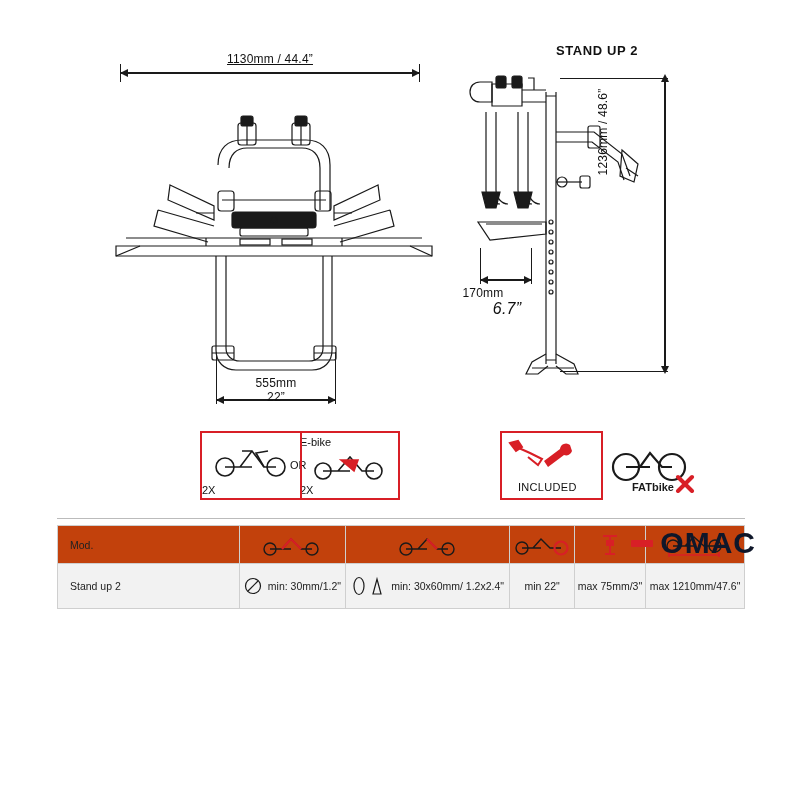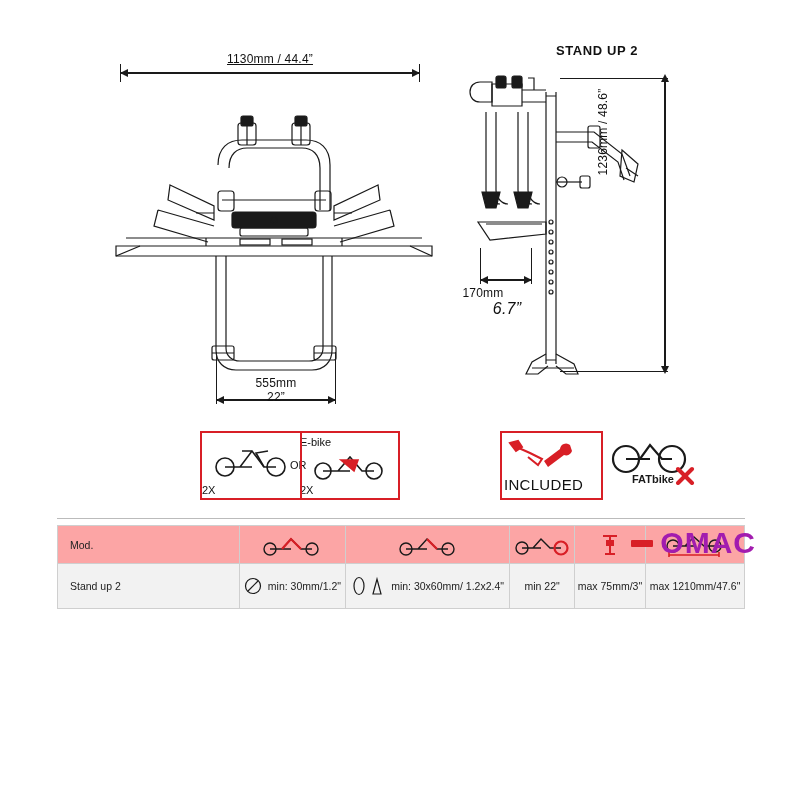--- a/index.html
+++ b/index.html
@@ -37,29 +37,29 @@
 
   
   #feature-strip{position:absolute;left:200px;top:431px;width:403px;height:69px;}
   .fbox{position:absolute;border:2px solid #d81f26;box-sizing:border-box;background:#fff;}
   .fcap{font-size:11px;text-align:left;color:#111;}
 
   
   #spec-table{position:absolute;left:57px;top:525px;width:688px;}
   #spec-table table{border-collapse:collapse;width:688px;}
   #spec-table td{border:1px solid #cfcfcf;height:42px;font-size:10.5px;color:#222;text-align:center;vertical-align:middle;}
-  #spec-table tr.head td{background:#fca5a5;height:35px;}
+  #spec-table tr.head td{background:#c2410c;height:35px;}
   #spec-table tr.row td{background:#f2f2f2;}
   #spec-table td.first{text-align:left;padding-left:12px;width:168px;}
   .thin-rule{position:absolute;left:57px;top:518px;width:688px;height:1px;background:#bbb;}
 
   
   #omac-logo{position:absolute;right:44px;bottom:28px;display:flex;align-items:center;}
   #omac-logo .dash{width:22px;height:7px;background:#d81f26;margin-right:7px;border-radius:1px;}
-  #omac-logo .txt{font-size:30px;font-weight:bold;letter-spacing:1px;color:#a21caf;}
+  #omac-logo .txt{font-size:30px;font-weight:bold;letter-spacing:1px;color:#0f172a;}
 
   svg{display:block;}
 </style>
 </head>
 <body>
 
 <div class="page">
 
   <div class="abs" id="stand-up-title">STAND UP 2</div>
 
@@ -225,24 +225,24 @@
 
 
     <div class="fbox" style="left:300px;top:0px;width:103px;height:69px;">
       <svg width="66" height="34" viewBox="0 0 66 34" style="position:absolute;left:6px;top:6px;">
         <g stroke="#d81f26" fill="none" stroke-width="2">
           <path d="M4 6 L22 14 M22 14 L34 20 L30 26 L20 18"></path>
           <path d="M2 4 L10 2 L14 8 L8 12 Z" fill="#d81f26"></path>
           <path d="M62 6 a6 6 0 0 0 -10 4 L36 22 L40 28 L56 16 a6 6 0 0 0 8 -4 Z" fill="#d81f26" stroke="none"></path>
         </g>
       </svg>
-      <div class="fcap" style="position:absolute;left:2px;bottom:5px;width:103px;font-size:15px;letter-spacing:.3px;">INCLUDED</div>
+      <div class="fcap" style="position:absolute;left:16px;bottom:5px;width:103px;font-size:11px;letter-spacing:.3px;">INCLUDED</div>
     </div>
 
-    <div style="position:absolute;left:410px;top:8px;width:86px;height:52px;text-align:center;">
+    <div style="position:absolute;left:410px;top:16px;width:86px;height:52px;text-align:center;">
       <svg width="86" height="46" viewBox="0 0 86 46">
         <g stroke="#1a1a1a" fill="none" stroke-width="2.2">
           <circle cx="16" cy="20" r="13"></circle>
             <circle cx="62" cy="20" r="13"></circle>
           <path d="M16 20 L30 20 L40 6 L52 20 L62 20 M30 20 L40 20"></path>
         </g>
         <text x="43" y="44" font-size="11" font-weight="bold" fill="#1a1a1a" text-anchor="middle" font-family="Liberation Sans, sans-serif">FATbike</text>
         <g stroke="#d81f26" stroke-width="4" stroke-linecap="round">
           <path d="M68 30 L82 44"></path>
             <path d="M82 30 L68 44"></path>

